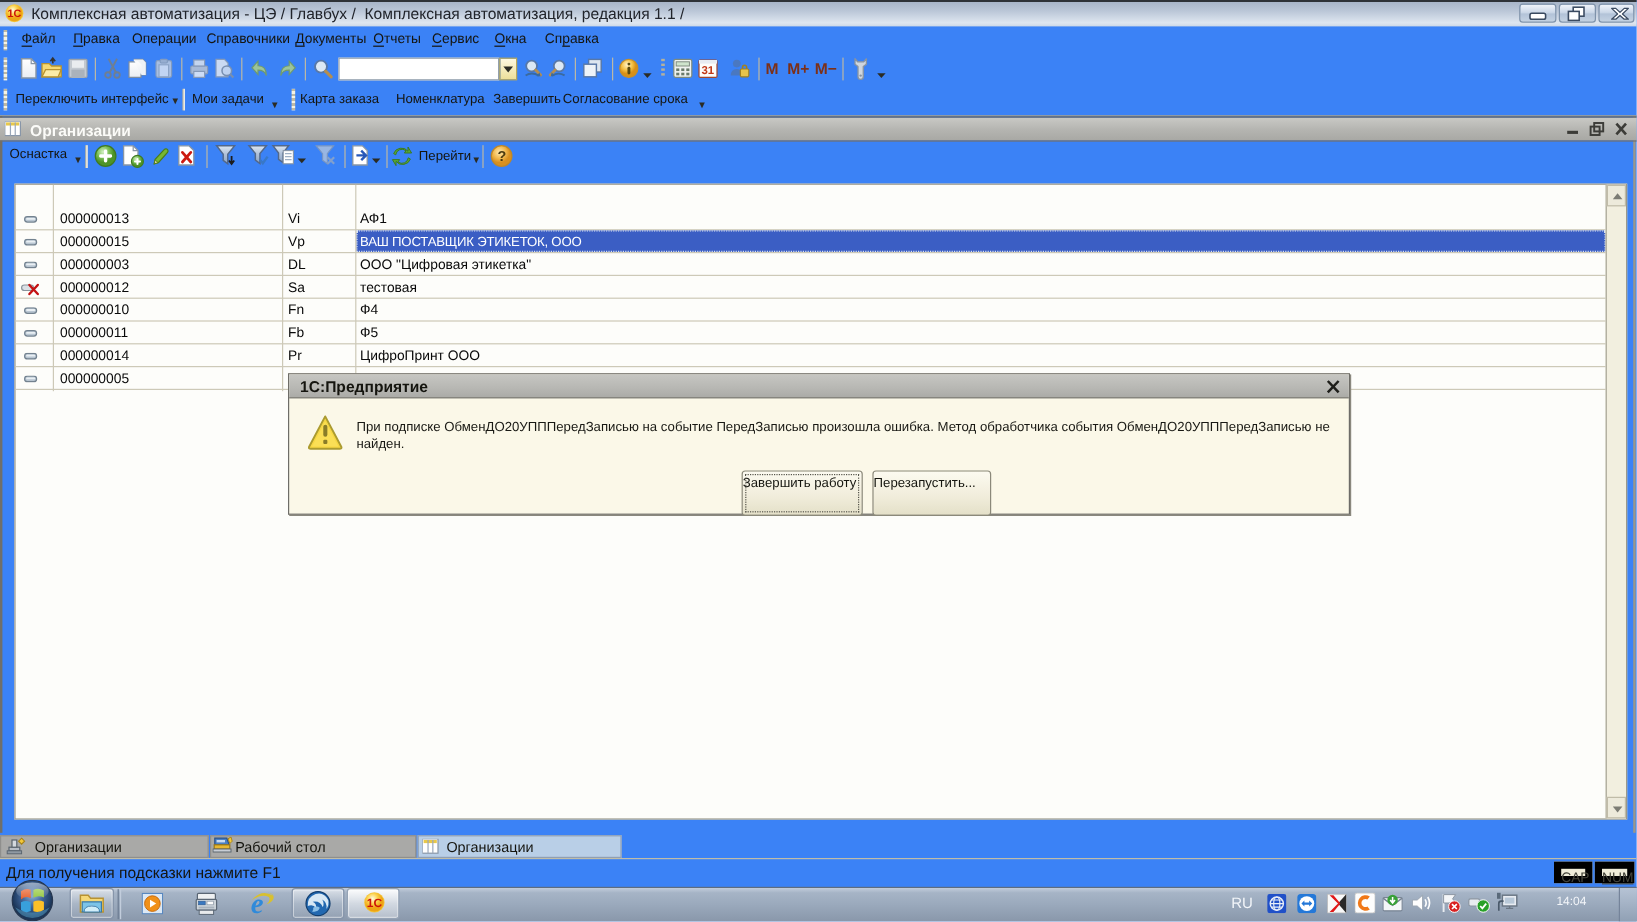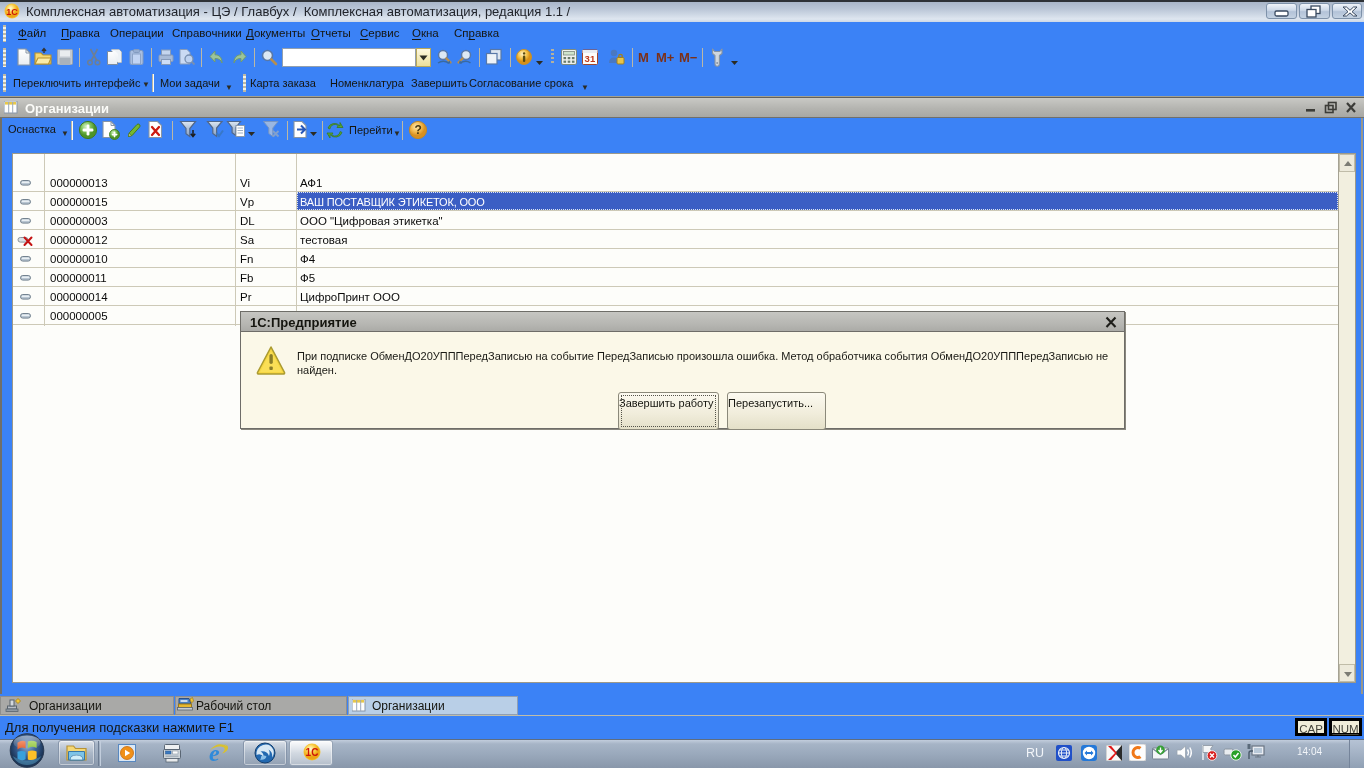--- a/index.html
+++ b/index.html
@@ -61,21 +61,21 @@
   #dlgtext{position:absolute;left:56px;top:38px;font-size:11px;line-height:13.5px;color:#191914;white-space:nowrap;}
   .dlgbtn{position:absolute;top:80px;height:38px;font-size:11px;color:#15150f;text-align:left;white-space:nowrap;
     background:linear-gradient(180deg,#fcfaf0 0,#f0ecda 60%,#e4e0c8 100%);
     border:1px solid #8b897a;border-radius:3px;box-sizing:border-box;line-height:20px;margin-left:40px;}
 
   
   .tab{position:absolute;top:696px;height:19px;box-sizing:border-box;border:1px solid #8f8f8d;}
   .tabtxt{position:absolute;top:4px;font-size:12px;color:#15150f;}
   #statusbar{left:0;top:715px;width:1364px;height:24px;border-top:1px solid #c0bda9;box-sizing:border-box;}
   .keybox{position:absolute;top:718px;height:18px;font-size:11.5px;color:#44443a;
-     border:3px solid #000000;background:#f0edd9;text-align:center;line-height:16px;box-sizing:border-box;}
+     border:6px solid #000000;background:#f0edd9;text-align:center;line-height:16px;box-sizing:border-box;}
   #taskbar{left:0;top:739px;width:1364px;height:29px;
     background:linear-gradient(180deg,#c2cddc 0,#a6b4c6 4px,#9aa9bc 14px,#8997aa 28px,#8090a4 29px);
     border-top:1px solid #5f6d80;box-sizing:border-box;}
   .taskbtn{position:absolute;top:740px;width:37px;height:26px;border-radius:3px;
     border:1px solid #8695aa;background:linear-gradient(180deg,rgba(255,255,255,.55),rgba(255,255,255,.15) 50%,rgba(255,255,255,.05));
     box-shadow:inset 0 0 0 1px rgba(255,255,255,.45);box-sizing:border-box;}
 </style>
 </head>
 <body>
 <div id="root">

